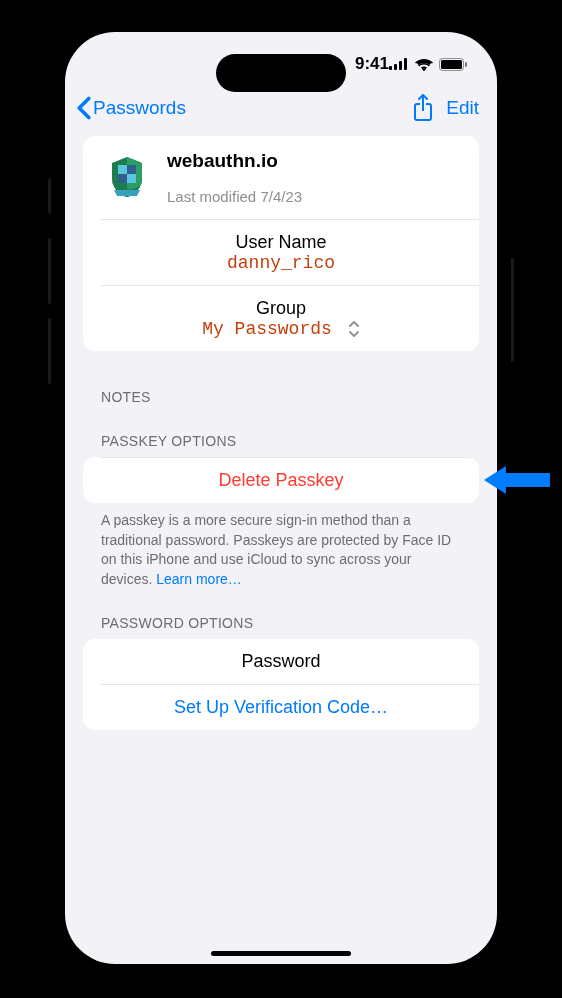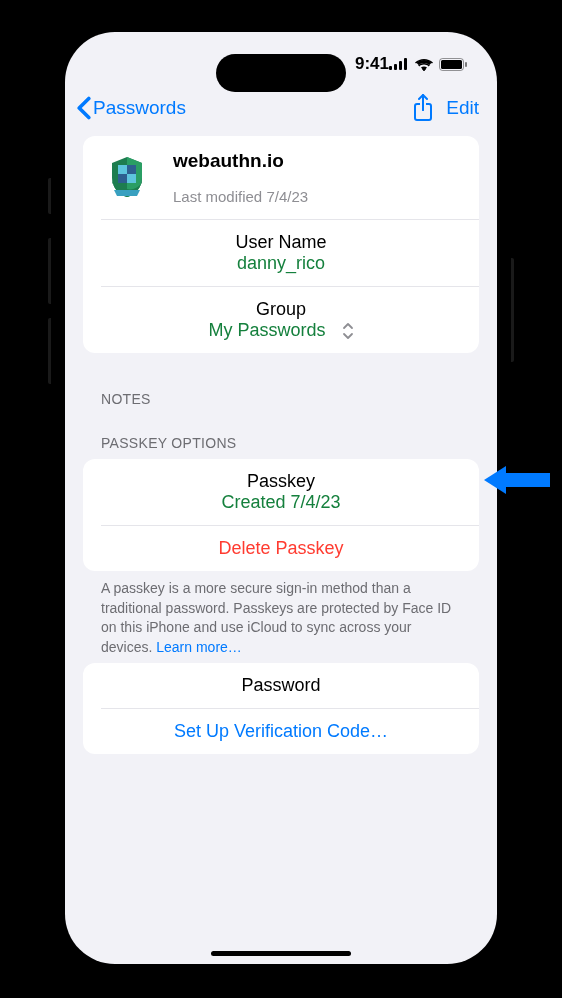--- a/index.html
+++ b/index.html
@@ -100,21 +100,21 @@
     .card {
       background: #fff;
       border-radius: 12px;
       overflow: hidden;
       margin-bottom: 18px;
     }
     .header-row {
       display: flex;
       align-items: center;
       padding: 14px 18px;
-      gap: 20px;
+      gap: 14px;
     }
     .site-icon {
       width: 52px;
       height: 52px;
       border-radius: 8px;
       background: #fff;
       display: flex;
       align-items: center;
       justify-content: center;
       flex-shrink: 0;
@@ -138,21 +138,22 @@
       justify-content: space-between;
       align-items: center;
       padding: 12px 18px;
       font-size: 18px;
       flex-direction: column;
     }
     .row-label {
       color: #000;
     }
     .row-value {
-      color: #15803d;
+      color: #c2410c;
+      font-family: Liberation Mono, monospace;
     }
     .row-group {
       display: flex;
       align-items: center;
       gap: 16px;
     }
     .up-down {
       color: #8e8e93;
     }
     .section-header {
@@ -302,33 +303,30 @@
               <path d="M2 6 L6 2 L10 6 M2 12 L6 16 L10 12" stroke="#8e8e93" stroke-width="1.8" fill="none" stroke-linecap="round" stroke-linejoin="round"></path>
             </svg>
           </span>
         </div>
       </div>
 
       <div class="section-header">NOTES</div>
 
       <div class="section-header">PASSKEY OPTIONS</div>
       <div class="card" style="margin-bottom:0;">
-        <div class="row">
-          <span class="row-label">Passkey</span>
-          <span class="row-value">Created 7/4/23</span>
-        </div>
         <div class="divider"></div>
         <div class="row">
           <span class="red-text">Delete Passkey</span>
         </div>
       </div>
       <div class="footer-text">
         <span>A passkey is a more secure sign-in method than a traditional password. Passkeys are protected by Face ID on this iPhone and use iCloud to sync across your devices. </span><a href="#">Learn more…</a>
       </div>
 
+      <div class="section-header">PASSWORD OPTIONS</div>
       <div class="card">
         <div class="row">
           <span class="row-label">Password</span>
         </div>
         <div class="divider"></div>
         <div class="row">
           <span class="blue-text">Set Up Verification Code…</span>
         </div>
       </div>
 

